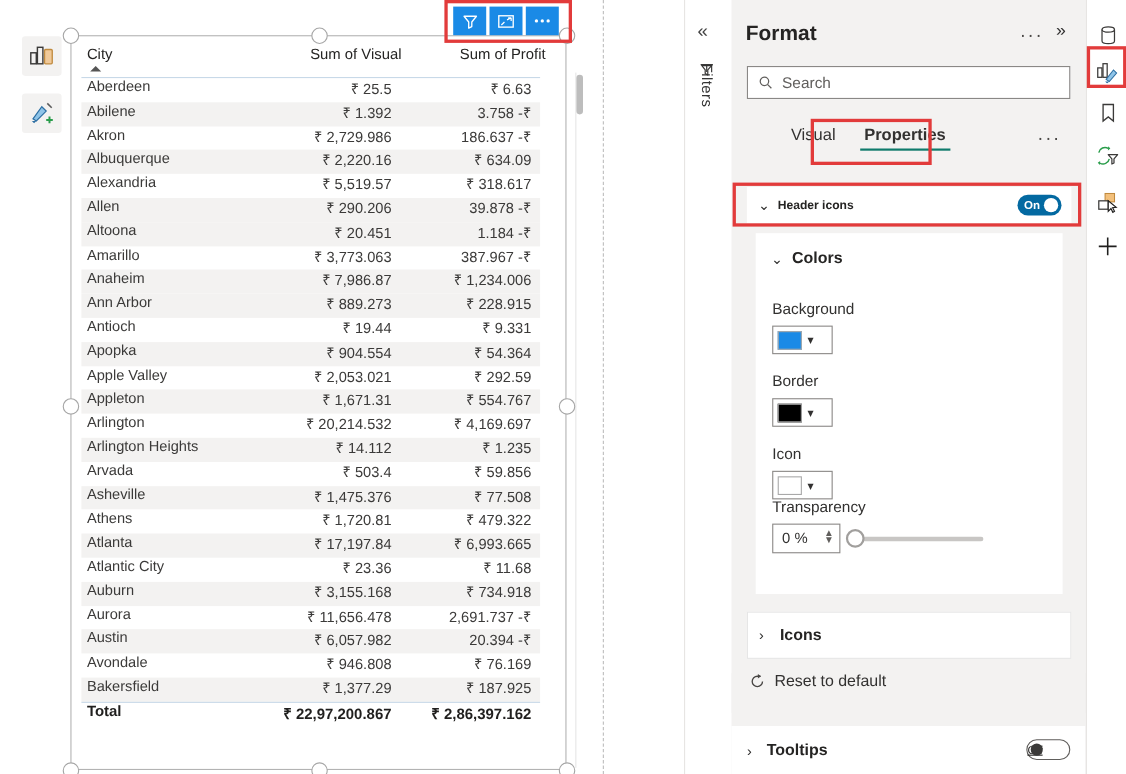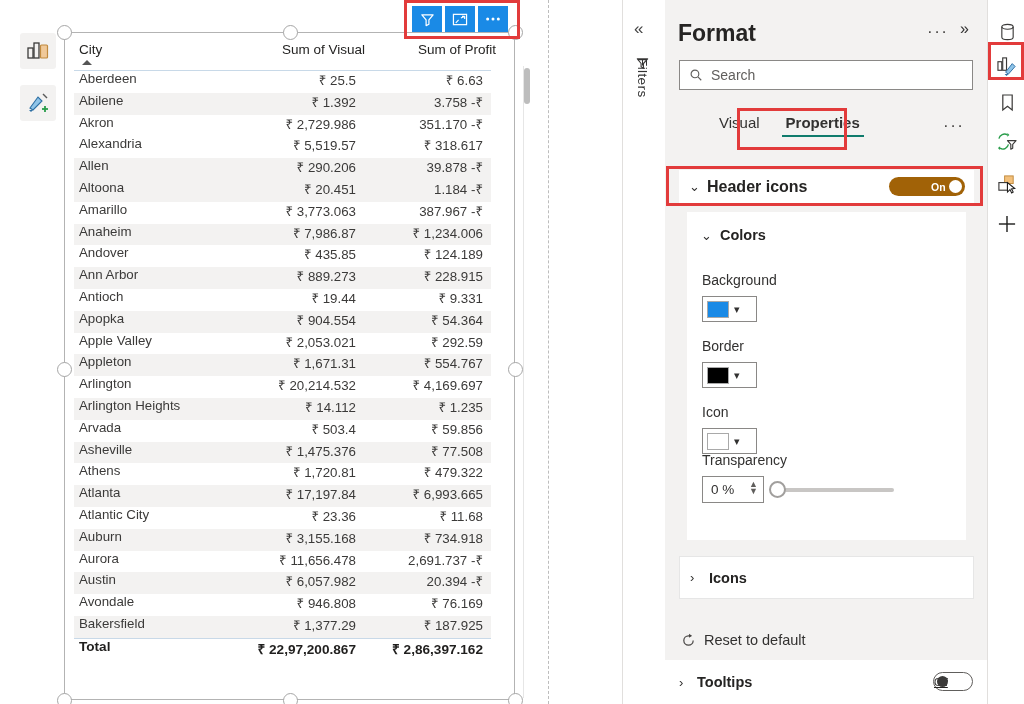--- a/index.html
+++ b/index.html
@@ -198,21 +198,21 @@
   
   .format-pane {
     position: absolute;
     left: 665px; top: 0;
     width: 322px; height: 704px;
     background: #f3f2f1;
   }
   .fp-title {
     position: absolute;
     left: 13px; top: 20px;
-    font-size: 23px;
+    font-size: 19px;
     font-weight: bold;
     color: #252423;
   }
   .fp-ellipsis {
     position: absolute;
     left: 262px; top: 22px;
     font-size: 17px; color: #484644;
     letter-spacing: 1.5px;
   }
   .fp-expand {
@@ -282,21 +282,21 @@
     align-items: center;
   }
   .chev {
     margin-left: 10px;
     font-size: 13px;
     color: #323130;
     width: 13px;
   }
   .card-hdr .lbl {
     margin-left: 5px;
-    font-size: 16px;
+    font-size: 11px;
     font-weight: bold;
     color: #252423;
   }
   .toggle {
     position: absolute;
     right: 9px; top: 7px;
     width: 40px; height: 19px;
     border-radius: 10px;
     background: #0f6b5c;
     display: flex;
@@ -426,21 +426,21 @@
     margin-left: 6px;
     font-size: 14.5px;
     font-weight: bold;
     color: #252423;
   }
   .reset-row {
     position: absolute;
     left: 0; top: 612px;
     width: 340px; height: 36px;
     display: flex;
-    align-items: flex-end;
+    align-items: flex-start;
     background: #f3f2f1;
   }
   .reset-row .lbl {
     margin-left: 8px;
     font-size: 14.5px;
     color: #323130;
   }
   .reset-icon { margin-left: 16px; display: flex; }
   .tooltips-row {
     position: absolute;
@@ -533,21 +533,26 @@
           <div class="col-profit">₹ 6.63</div>
         </div>
         <div class="row alt">
           <div class="col-city">Abilene</div>
           <div class="col-sales">₹ 1.392</div>
           <div class="col-profit">3.758 -₹</div>
         </div>
         <div class="row">
           <div class="col-city">Akron</div>
           <div class="col-sales">₹ 2,729.986</div>
-          <div class="col-profit">351.170 -₹</div>
+          <div class="col-profit">186.637 -₹</div>
+        </div>
+        <div class="row alt">
+          <div class="col-city">Albuquerque</div>
+          <div class="col-sales">₹ 2,220.16</div>
+          <div class="col-profit">₹ 634.09</div>
         </div>
         <div class="row">
           <div class="col-city">Alexandria</div>
           <div class="col-sales">₹ 5,519.57</div>
           <div class="col-profit">₹ 318.617</div>
         </div>
         <div class="row alt">
           <div class="col-city">Allen</div>
           <div class="col-sales">₹ 290.206</div>
           <div class="col-profit">39.878 -₹</div>
@@ -559,25 +564,20 @@
         </div>
         <div class="row">
           <div class="col-city">Amarillo</div>
           <div class="col-sales">₹ 3,773.063</div>
           <div class="col-profit">387.967 -₹</div>
         </div>
         <div class="row alt">
           <div class="col-city">Anaheim</div>
           <div class="col-sales">₹ 7,986.87</div>
           <div class="col-profit">₹ 1,234.006</div>
-        </div>
-        <div class="row">
-          <div class="col-city">Andover</div>
-          <div class="col-sales">₹ 435.85</div>
-          <div class="col-profit">₹ 124.189</div>
         </div>
         <div class="row alt">
           <div class="col-city">Ann Arbor</div>
           <div class="col-sales">₹ 889.273</div>
           <div class="col-profit">₹ 228.915</div>
         </div>
         <div class="row">
           <div class="col-city">Antioch</div>
           <div class="col-sales">₹ 19.44</div>
           <div class="col-profit">₹ 9.331</div>
@@ -722,21 +722,21 @@
 
   <div class="fp-tabs">
     <div class="fp-tab">Visual</div>
     <div class="fp-tab active">Properties</div>
   </div>
   <div class="fp-tab-ellipsis">···</div>
 
   <div class="card-hdr">
     <span class="chev">⌄</span>
     <span class="lbl">Header icons</span>
-    <span class="toggle" style="background: #a16207; padding-left: 36px;">
+    <span class="toggle" style="background: #0369a1;">
       <span class="t-lbl">On</span>
       <span class="knob"></span>
     </span>
   </div>
 
   <div class="card colors-card">
     <div class="sub-hdr">
       <span class="chev" style="margin-left:0">⌄</span>
       <span class="lbl">Colors</span>
     </div>

